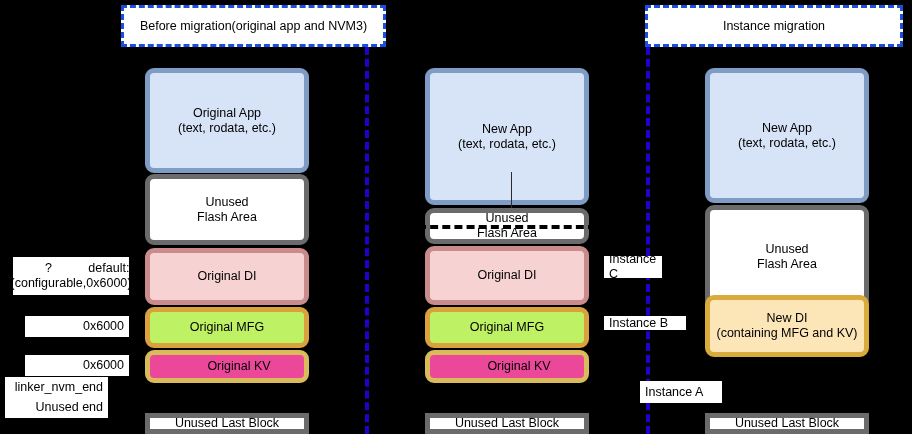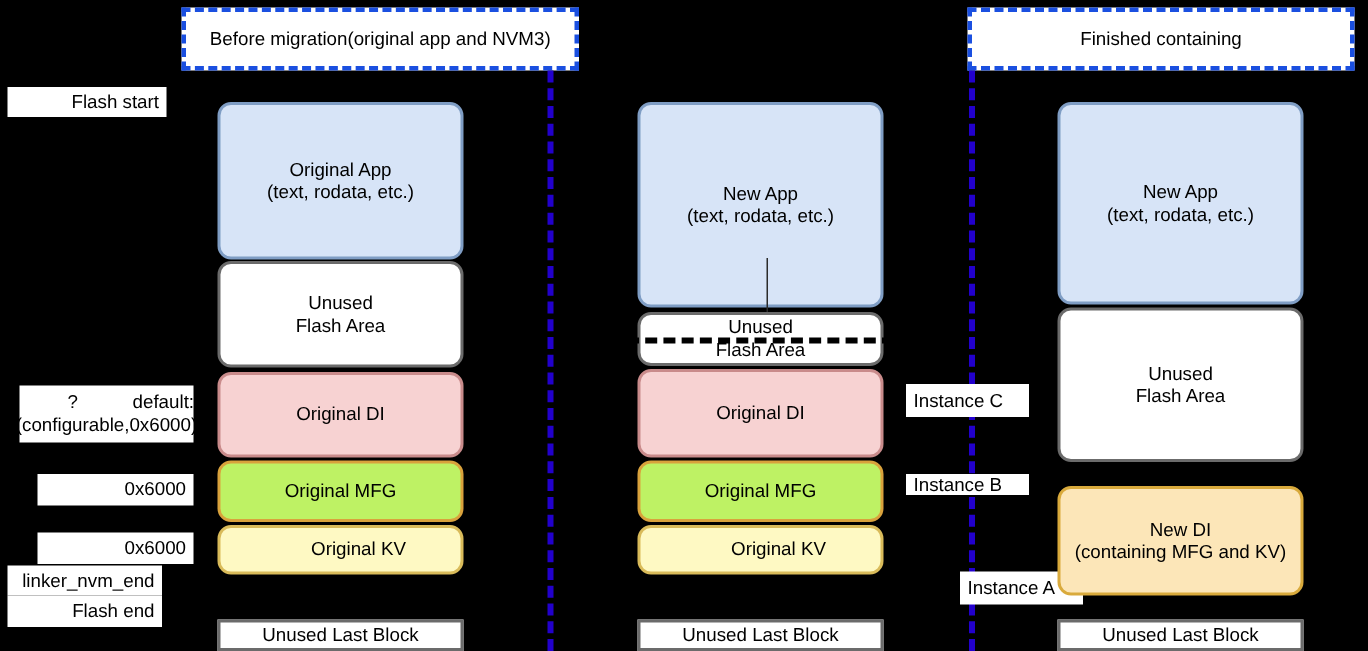--- a/index.html
+++ b/index.html
@@ -15,29 +15,29 @@
   .phase-3{left:645px;width:258px;}
 
   
   .divider{position:absolute;top:47px;width:0;height:387px;
            border-left:4px dashed #2200cc;}
   .div-1{left:365px;}
   .div-2{left:646px;}
 
   
   .blk{position:absolute;box-sizing:border-box;border-radius:9px;
-       border:2px solid #8b5cf6;display:flex;flex-direction:column;
+       border:5px solid #8b5cf6;display:flex;flex-direction:column;
        align-items:center;justify-content:center;text-align:center;
        font-size:12.5px;line-height:15px;}
   .blk.sq{border-radius:0;margin-top:28px;}
   .c-app{background:#d7e4f7;border-color:#7f9dc4;}
   .c-white{background:#ffffff;border-color:#6b6b6b;}
   .c-di{background:#f7d2d2;border-color:#c98b8b;}
   .c-mfg{background:#bef264;border-color:#d9a23c;}
-  .c-kv{background:#fef9c3;border-color:#d9bb5a;padding-left:24px;}
+  .c-kv{background:#ec4899;border-color:#d9bb5a;padding-left:24px;}
   .c-newdi{background:#fce6b8;border-color:#d9aa3c;}
 
   
   .col1{left:145px;width:164px;}
   .col2{left:425px;width:164px;}
   .col3{left:705px;width:164px;}
 
   
   .split-line{position:absolute;left:418px;top:225px;width:178px;height:0;
               border-top:4px dashed #000;}
@@ -59,50 +59,47 @@
 </head>
 <body>
 
 <div id="stage">
 
   <div class="phase phase-1">
     <span>Before migration</span>
     <span>(original app and NVM3)</span>
   </div>
   <div class="phase phase-3">
-    <span>Finished containing</span>
+    <span>Instance migration</span>
 
   </div>
 
   <div class="divider div-1"></div>
   <div class="divider div-2"></div>
 
-  <div class="lbl right" style="left:5px;top:58px;width:106px;height:20px;">
-    <span>Flash start</span>
-  </div>
 
   <div class="lbl center" style="left:13px;top:257px;width:116px;height:38px;">
     <span>? (configurable,</span>
     <span>default: 0x6000)</span>
   </div>
 
   <div class="lbl right" style="left:25px;top:316px;width:104px;height:21px;">
     <span>0x6000</span>
   </div>
 
   <div class="lbl right" style="left:25px;top:355px;width:104px;height:21px;">
     <span>0x6000</span>
   </div>
 
   <div class="lbl right" style="left:5px;top:377px;width:103px;height:20px;">
     <span>linker_nvm_end</span>
   </div>
 
   <div class="lbl right" style="left:5px;top:397px;width:103px;height:21px;">
-    <span>Flash end</span>
+    <span>Unused end</span>
   </div>
 
   <div class="blk c-app col1" style="top:68px;height:105px;">
     <span>Original App</span>
     <span>(text, rodata, etc.)</span>
   </div>
   <div class="blk c-white col1" style="top:174px;height:71px;">
     <span>Unused</span>
     <span>Flash Area</span>
   </div>
@@ -135,39 +132,39 @@
   <div class="blk c-mfg col2" style="top:307px;height:41px;">
     <span>Original MFG</span>
   </div>
   <div class="blk c-kv col2" style="top:350px;height:33px;">
     <span>Original KV</span>
   </div>
   <div class="blk sq c-white col2" style="top:385px;height:21px;">
     <span>Unused Last Block</span>
   </div>
 
-  <div class="inst" style="left:604px;top:256px;width:82px;height:22px;">
+  <div class="inst" style="left:604px;top:256px;width:58px;height:22px;">
     <span>Instance C</span>
   </div>
   <div class="inst" style="left:604px;top:316px;width:82px;height:14px;">
     <span>Instance B</span>
   </div>
   <div class="inst" style="left:604px;top:381px;width:82px;height:22px;margin-left:36px;">
     <span>Instance A</span>
   </div>
 
   <div class="blk c-app col3" style="top:68px;height:135px;">
     <span>New App</span>
     <span>(text, rodata, etc.)</span>
   </div>
   <div class="blk c-white col3" style="top:205px;height:103px;">
     <span>Unused</span>
     <span>Flash Area</span>
   </div>
-  <div class="blk c-newdi col3" style="top:324px;height:73px;">
+  <div class="blk c-newdi col3" style="top:295px;height:62px;">
     <span>New DI</span>
     <span>(containing MFG and KV)</span>
   </div>
   <div class="blk sq c-white col3" style="top:385px;height:21px;">
     <span>Unused Last Block</span>
   </div>
 
 </div>
 
 </body></html>

